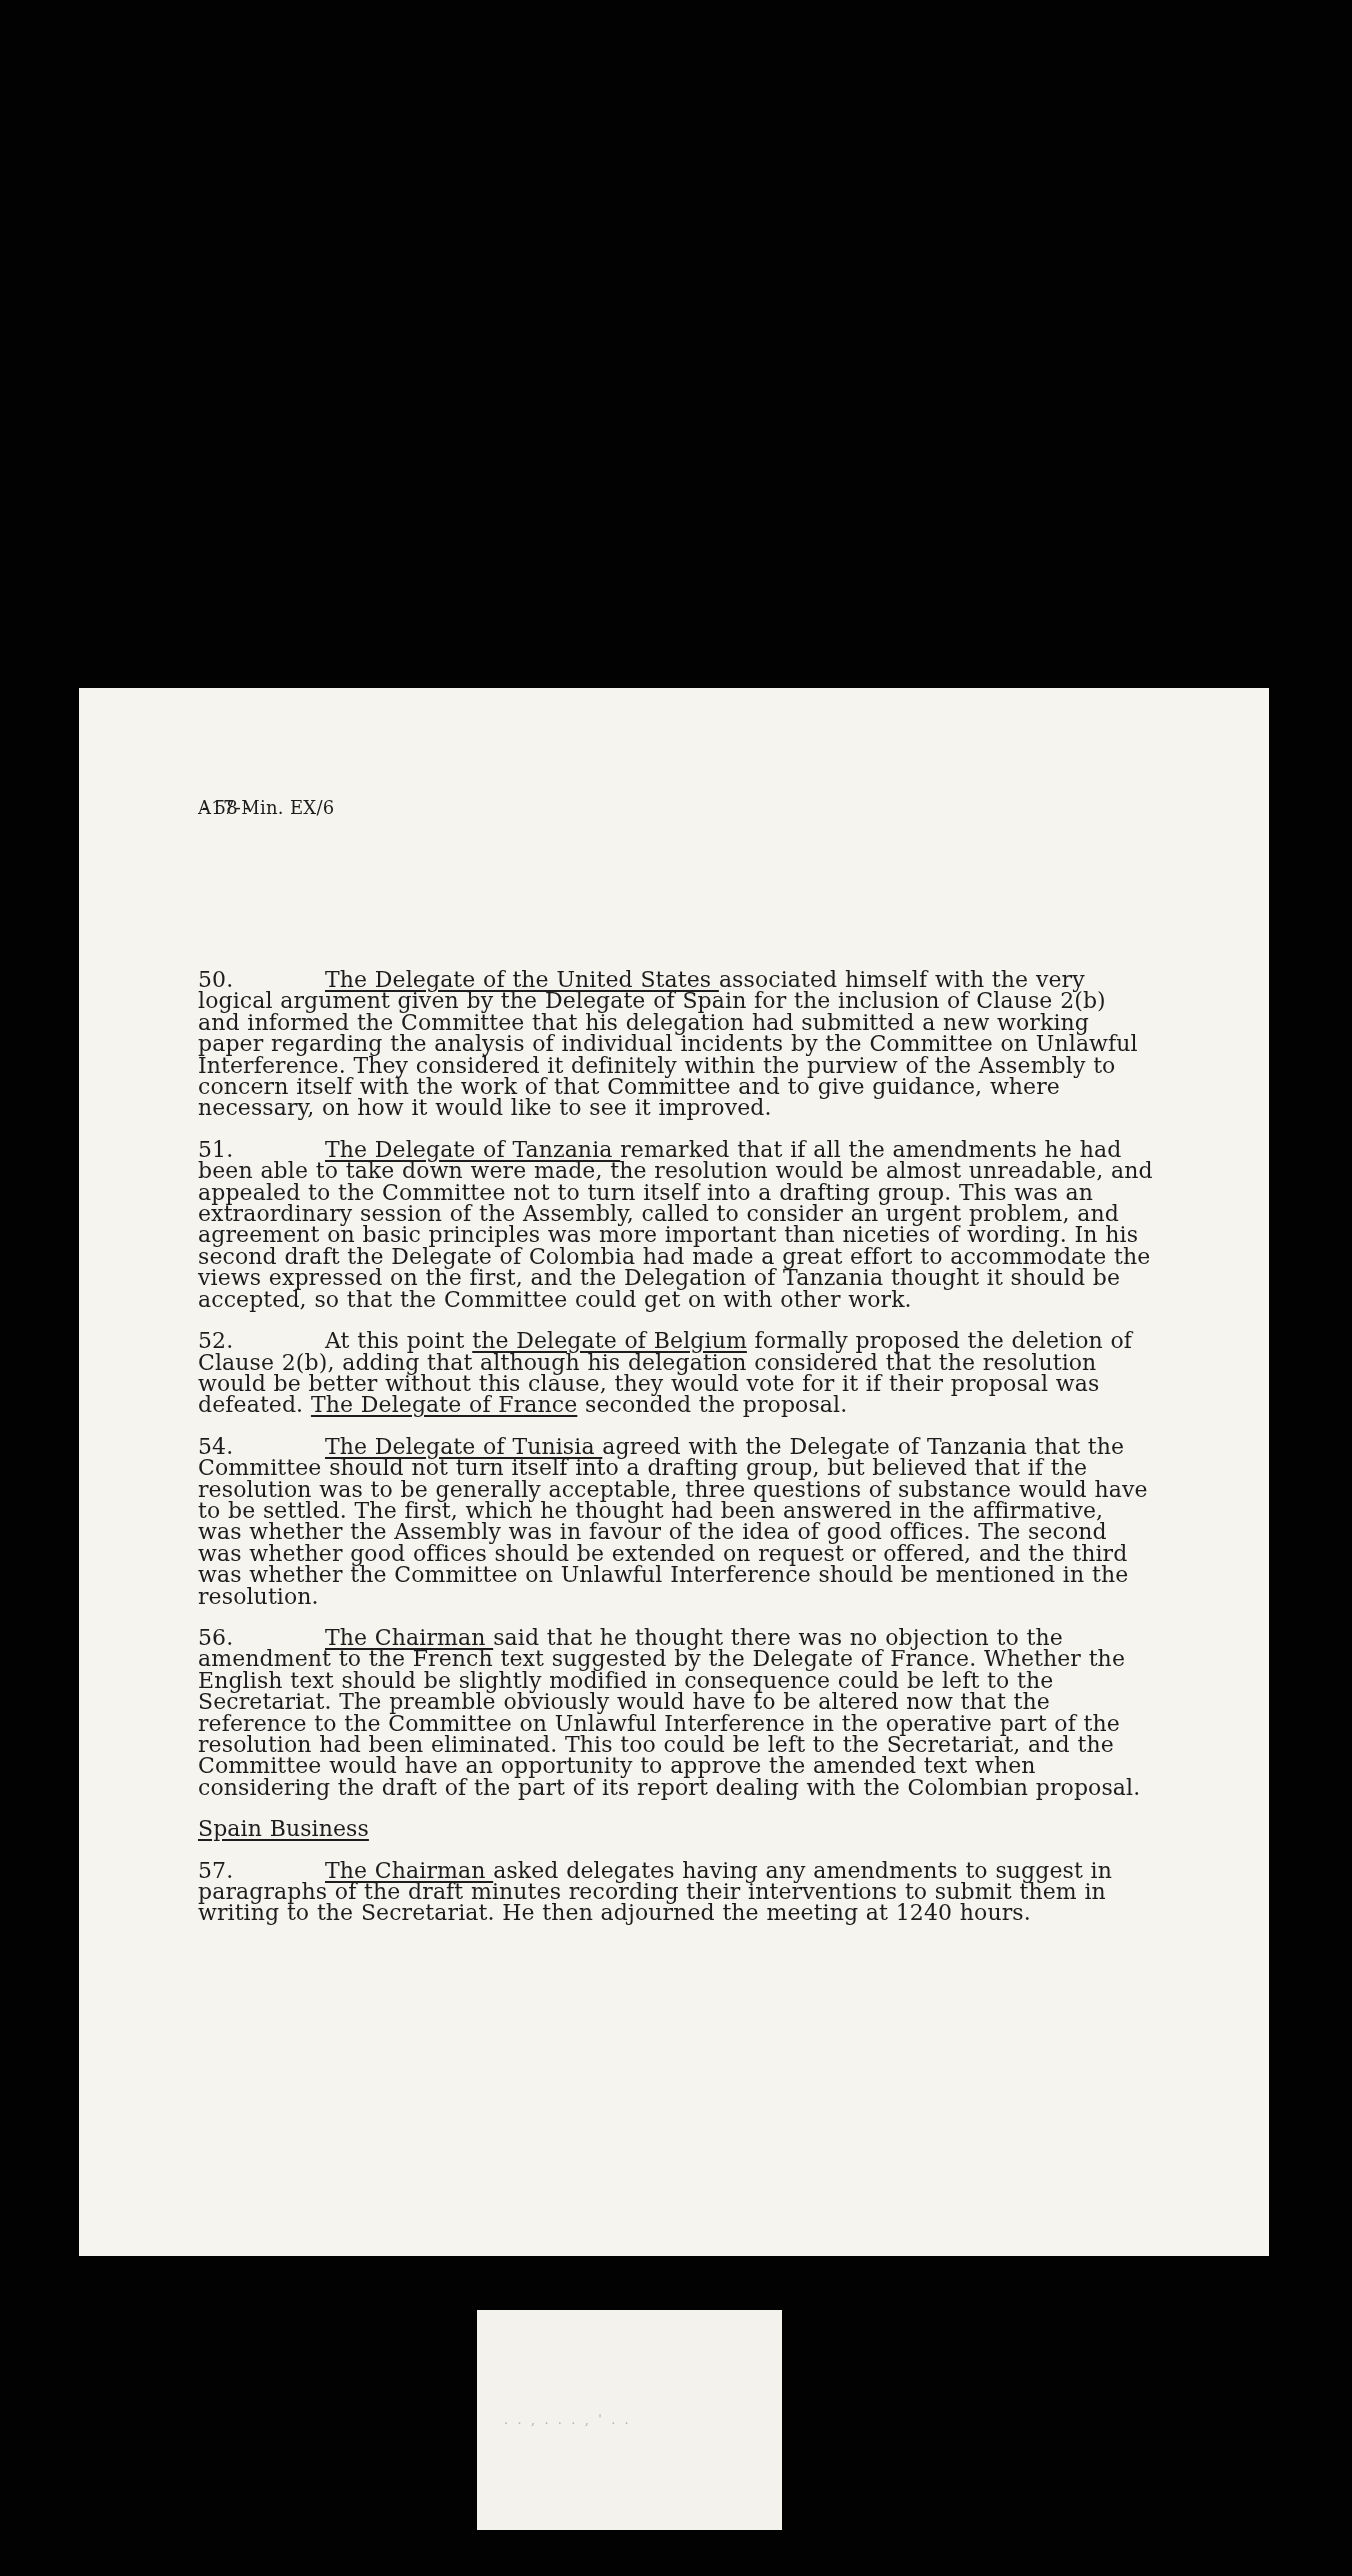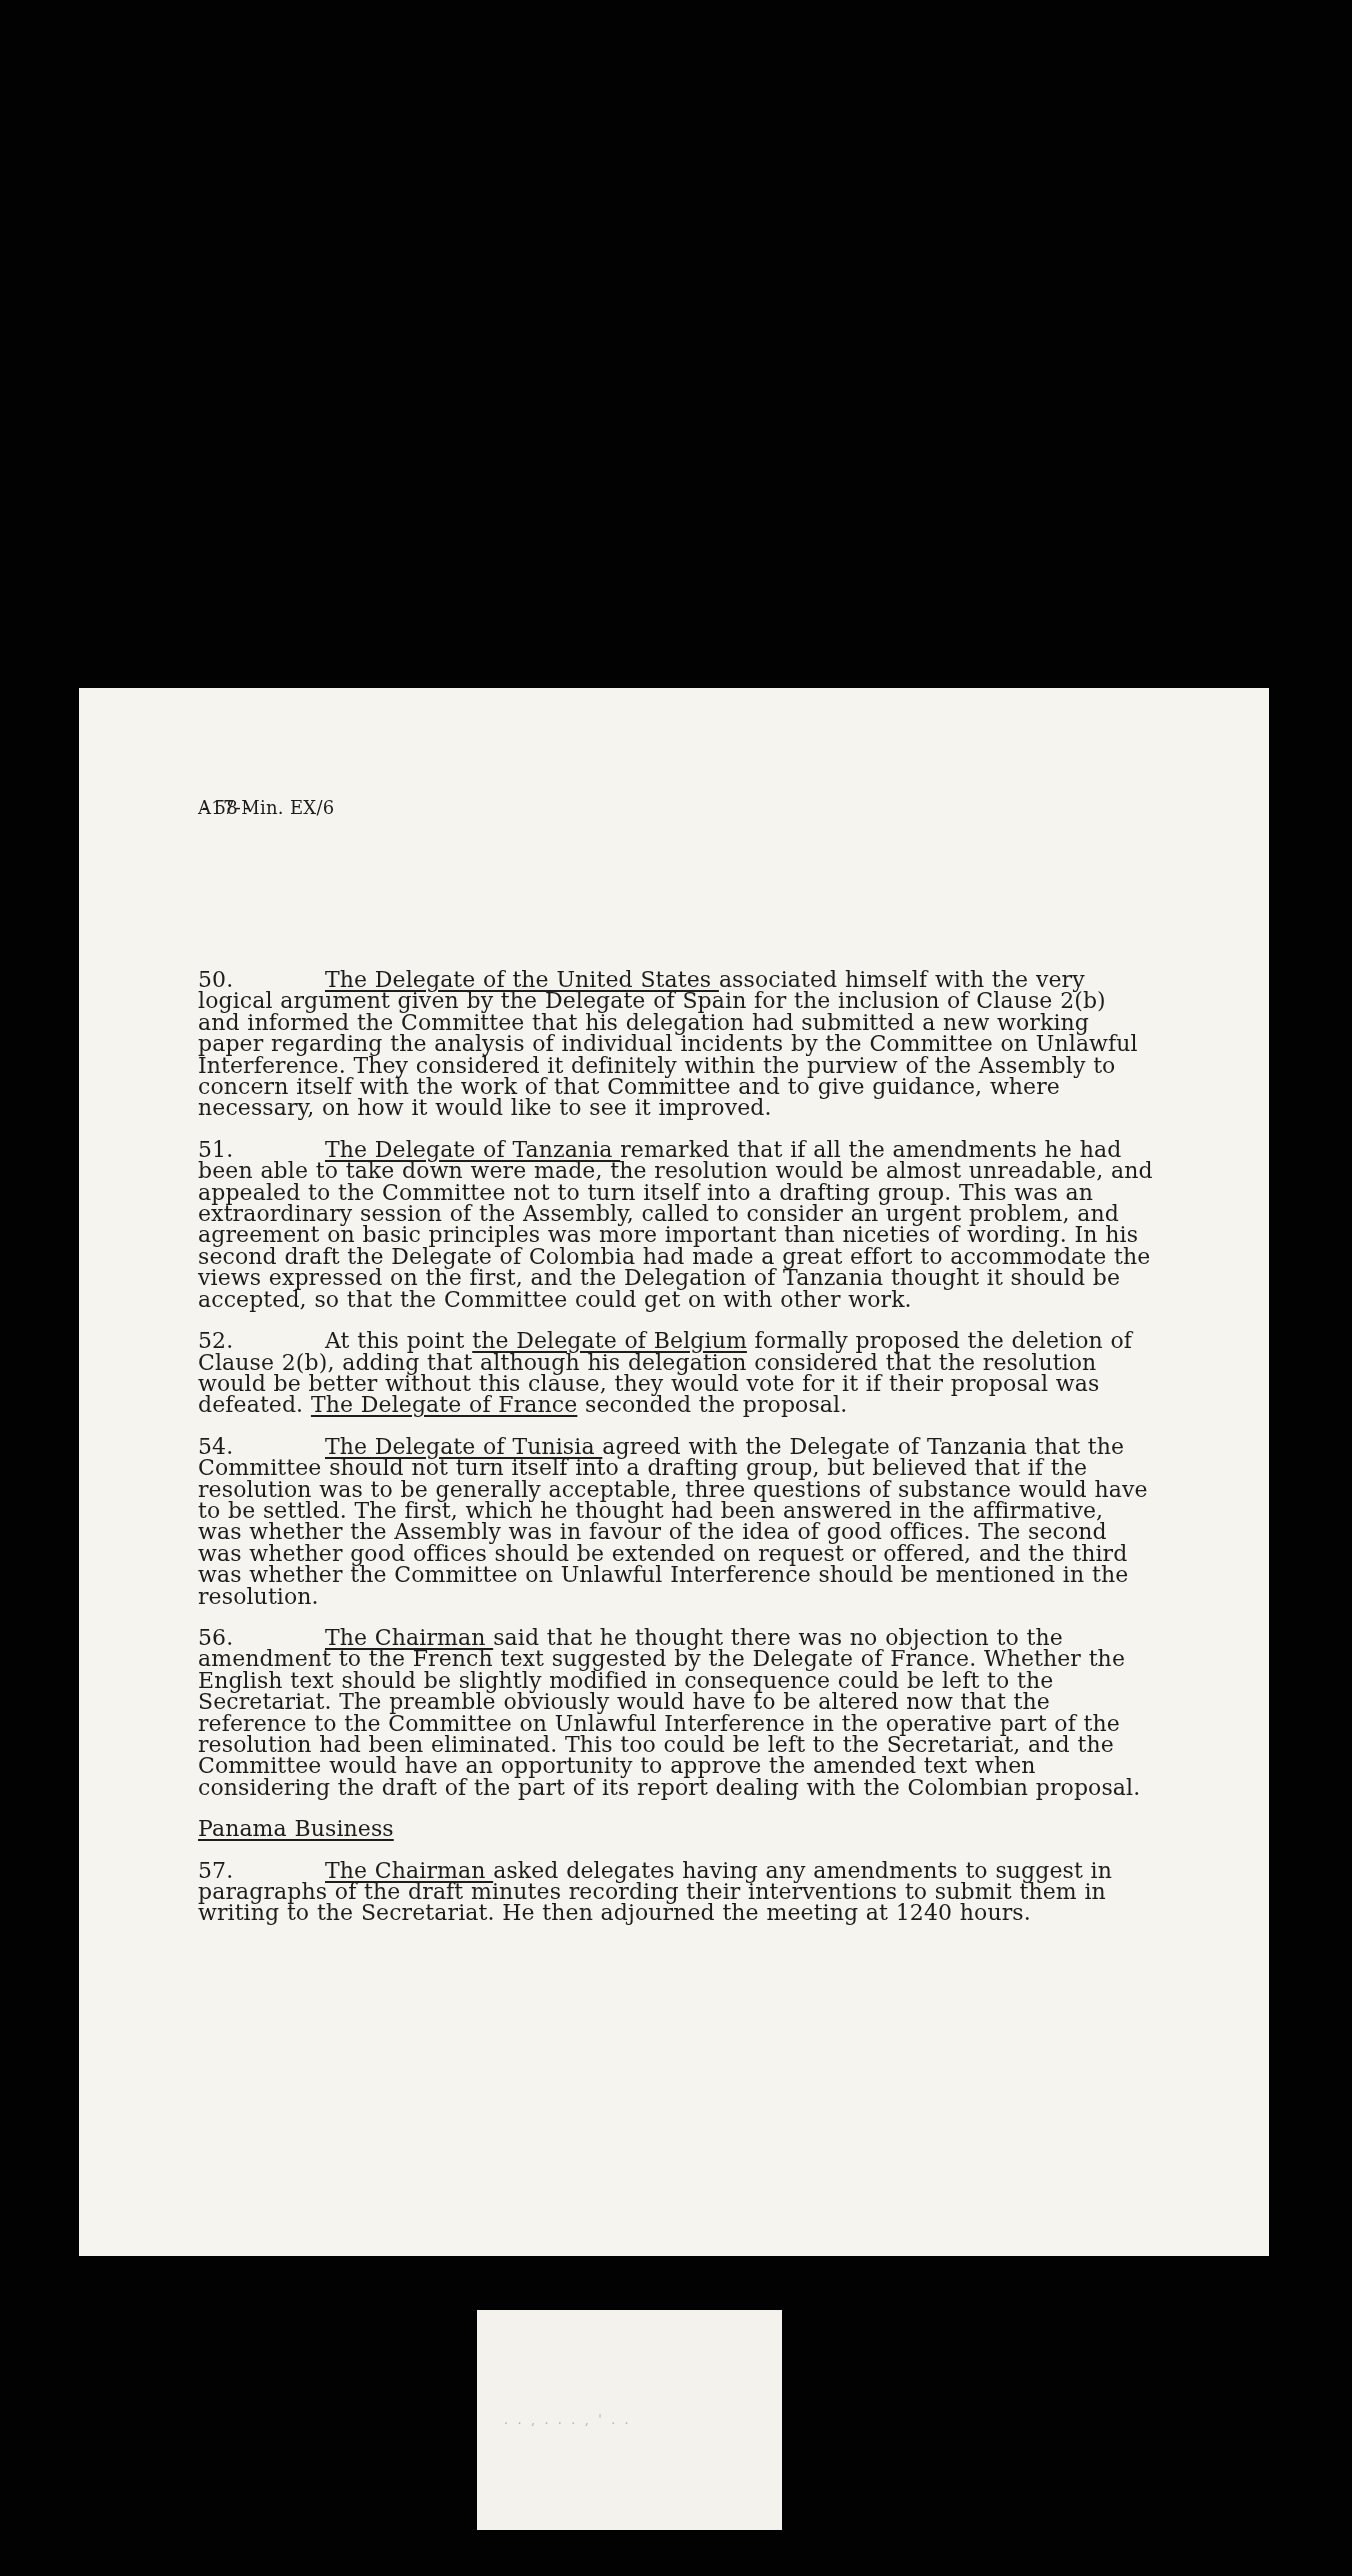--- a/index.html
+++ b/index.html
@@ -56,21 +56,21 @@
       <span class="page-num">- 58 -</span>
     </div>
 
     <div class="doc-body">
       <p class="para"><span class="pnum">50.</span><span class="u">The Delegate of the United States </span><span>associated himself with the very logical argument given by the Delegate of Spain for the inclusion of Clause 2(b) and informed the Committee that his delegation had submitted a new working paper regarding the analysis of individual incidents by the Committee on Unlawful Interference.  They considered it definitely within the purview of the Assembly to concern itself with the work of that Committee and to give guidance, where necessary, on how it would like to see it improved.</span></p>
       <p class="para"><span class="pnum">51.</span><span class="u">The Delegate of Tanzania </span><span>remarked that if all the amendments he had been able to take down were made, the resolution would be almost unreadable, and appealed to the Committee not to turn itself into a drafting group.  This was an extraordinary session of the Assembly, called to consider an urgent problem, and agreement on basic principles was more important than niceties of wording.  In his second draft the Delegate of Colombia had made a great effort to accommodate the views expressed on the first, and the Delegation of Tanzania thought it should be accepted, so that the Committee could get on with other work.</span></p>
       <p class="para"><span class="pnum">52.</span><span>At this point </span><span class="u">the Delegate of Belgium</span><span> formally proposed the deletion of Clause 2(b), adding that although his delegation considered that the resolution would be better without this clause, they would vote for it if their proposal was defeated.  </span><span class="u">The Delegate of France</span><span> seconded the proposal.</span></p>
       <p class="para"><span class="pnum">54.</span><span class="u">The Delegate of Tunisia </span><span>agreed with the Delegate of Tanzania that the Committee should not turn itself into a drafting group, but believed that if the resolution was to be generally acceptable, three questions of substance would have to be settled.  The first, which he thought had been answered in the affirmative, was whether the Assembly was in favour of the idea of good offices.  The second was whether good offices should be extended on request or offered, and the third was whether the Committee on Unlawful Interference should be mentioned in the resolution.</span></p>
       <p class="para"><span class="pnum">56.</span><span class="u">The Chairman </span><span>said that he thought there was no objection to the amendment to the French text suggested by the Delegate of France.  Whether the English text should be slightly modified in consequence could be left to the Secretariat.  The preamble obviously would have to be altered now that the reference to the Committee on Unlawful Interference in the operative part of the resolution had been eliminated.  This too could be left to the Secretariat, and the Committee would have an opportunity to approve the amended text when considering the draft of the part of its report dealing with the Colombian proposal.</span></p>
 
-      <p class="heading-line"><span class="u">Panama Business</span></p>
+      <p class="heading-line"><span class="u">Spain Business</span></p>
 
       <p class="para"><span class="pnum">57.</span><span class="u">The Chairman </span><span>asked delegates having any amendments to suggest in paragraphs of the draft minutes recording their interventions to submit them in writing to the Secretariat.  He then adjourned the meeting at 1240 hours.</span></p>
     </div>
 
   </div>
 </div>
 
 <div class="stamp-card">
   <span class="stamp-marks">. . , . . . , '  . .</span>
 </div>

